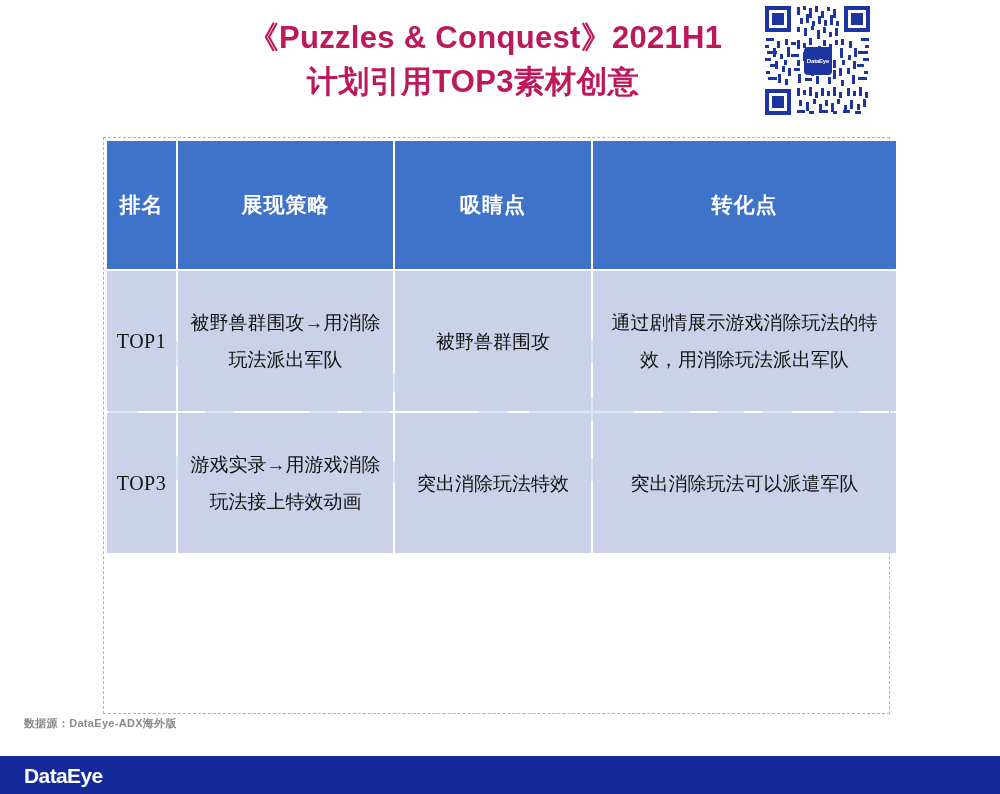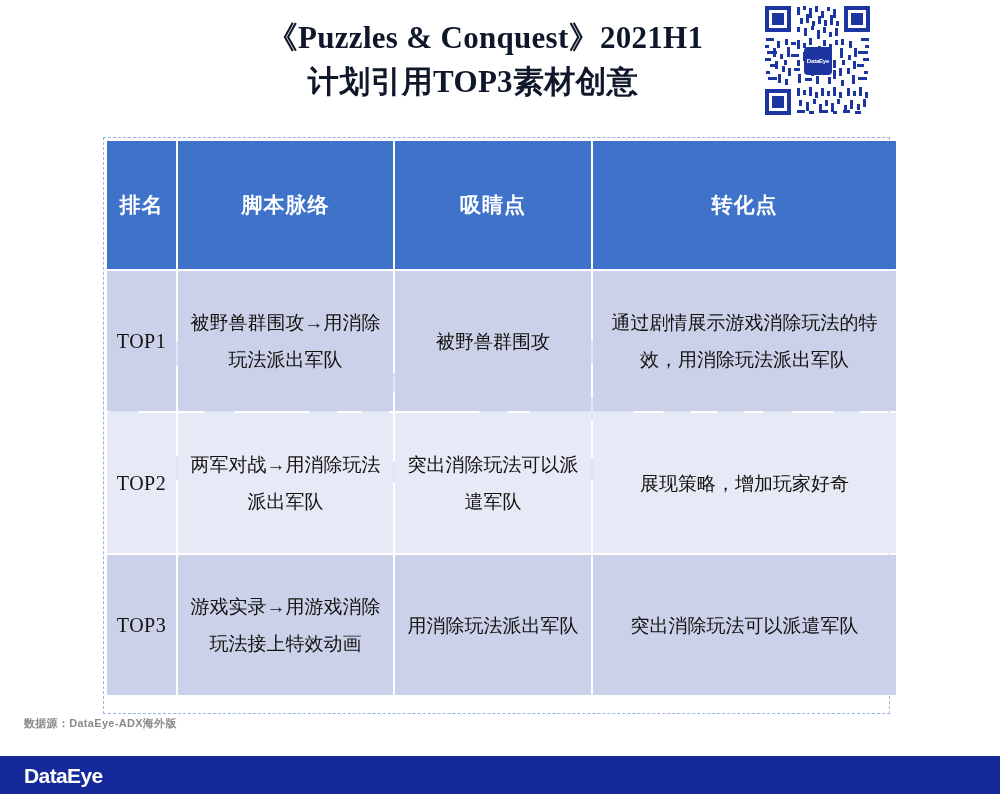--- a/index.html
+++ b/index.html
@@ -37,26 +37,26 @@
   
   #title-block {
     position: absolute;
     left: 0;
     top: 16px;
     width: 1000px;
     text-align: center;
     z-index: 3;
   }
   .title-line {
-    color: #0f172a;
+    color: #be185d;
     font-size: 31px;
     font-weight: 700;
     line-height: 44px;
     letter-spacing: 0.3px;
-    font-family: Liberation Serif, serif;
+    font-family: Liberation Sans, sans-serif;
   }
   .title-line.l1 { padding-right: 30px; }
   .title-line.l2 { padding-right: 54px; }
 
   
   #qr-wrap {
     position: absolute;
     left: 761px;
     top: 2px;
     width: 113px;
@@ -310,42 +310,36 @@
 <table id="data-table">
   <colgroup>
     <col class="col-rank">
       <col class="col-story">
       <col class="col-hook">
       <col class="col-conv">
   </colgroup>
   <thead>
     <tr>
       <td>排名</td>
-      <td>脚本脉络</td>
+      <td>展现策略</td>
       <td>吸睛点</td>
       <td>转化点</td>
     </tr>
   </thead>
   <tbody>
     <tr class="row-a">
       <td class="rank-cell">TOP1</td>
       <td>被野兽群围攻→用消除玩法派出军队</td>
       <td>被野兽群围攻</td>
       <td>通过剧情展示游戏消除玩法的特效，用消除玩法派出军队</td>
     </tr>
-    <tr class="row-b">
-      <td class="rank-cell">TOP2</td>
-      <td>两军对战→用消除玩法派出军队</td>
-      <td>突出消除玩法可以派遣军队</td>
-      <td>展现策略，增加玩家好奇</td>
-    </tr>
     <tr class="row-c">
       <td class="rank-cell">TOP3</td>
       <td>游戏实录→用游戏消除玩法接上特效动画</td>
-      <td>用消除玩法派出军队</td>
+      <td>突出消除玩法特效</td>
       <td>突出消除玩法可以派遣军队</td>
     </tr>
   </tbody>
 </table>
 
 <div id="source-note">数据源：DataEye-ADX海外版</div>
 
 <div id="bottom-bar">
   <div id="brand-logo">DataEye</div>
 </div>

